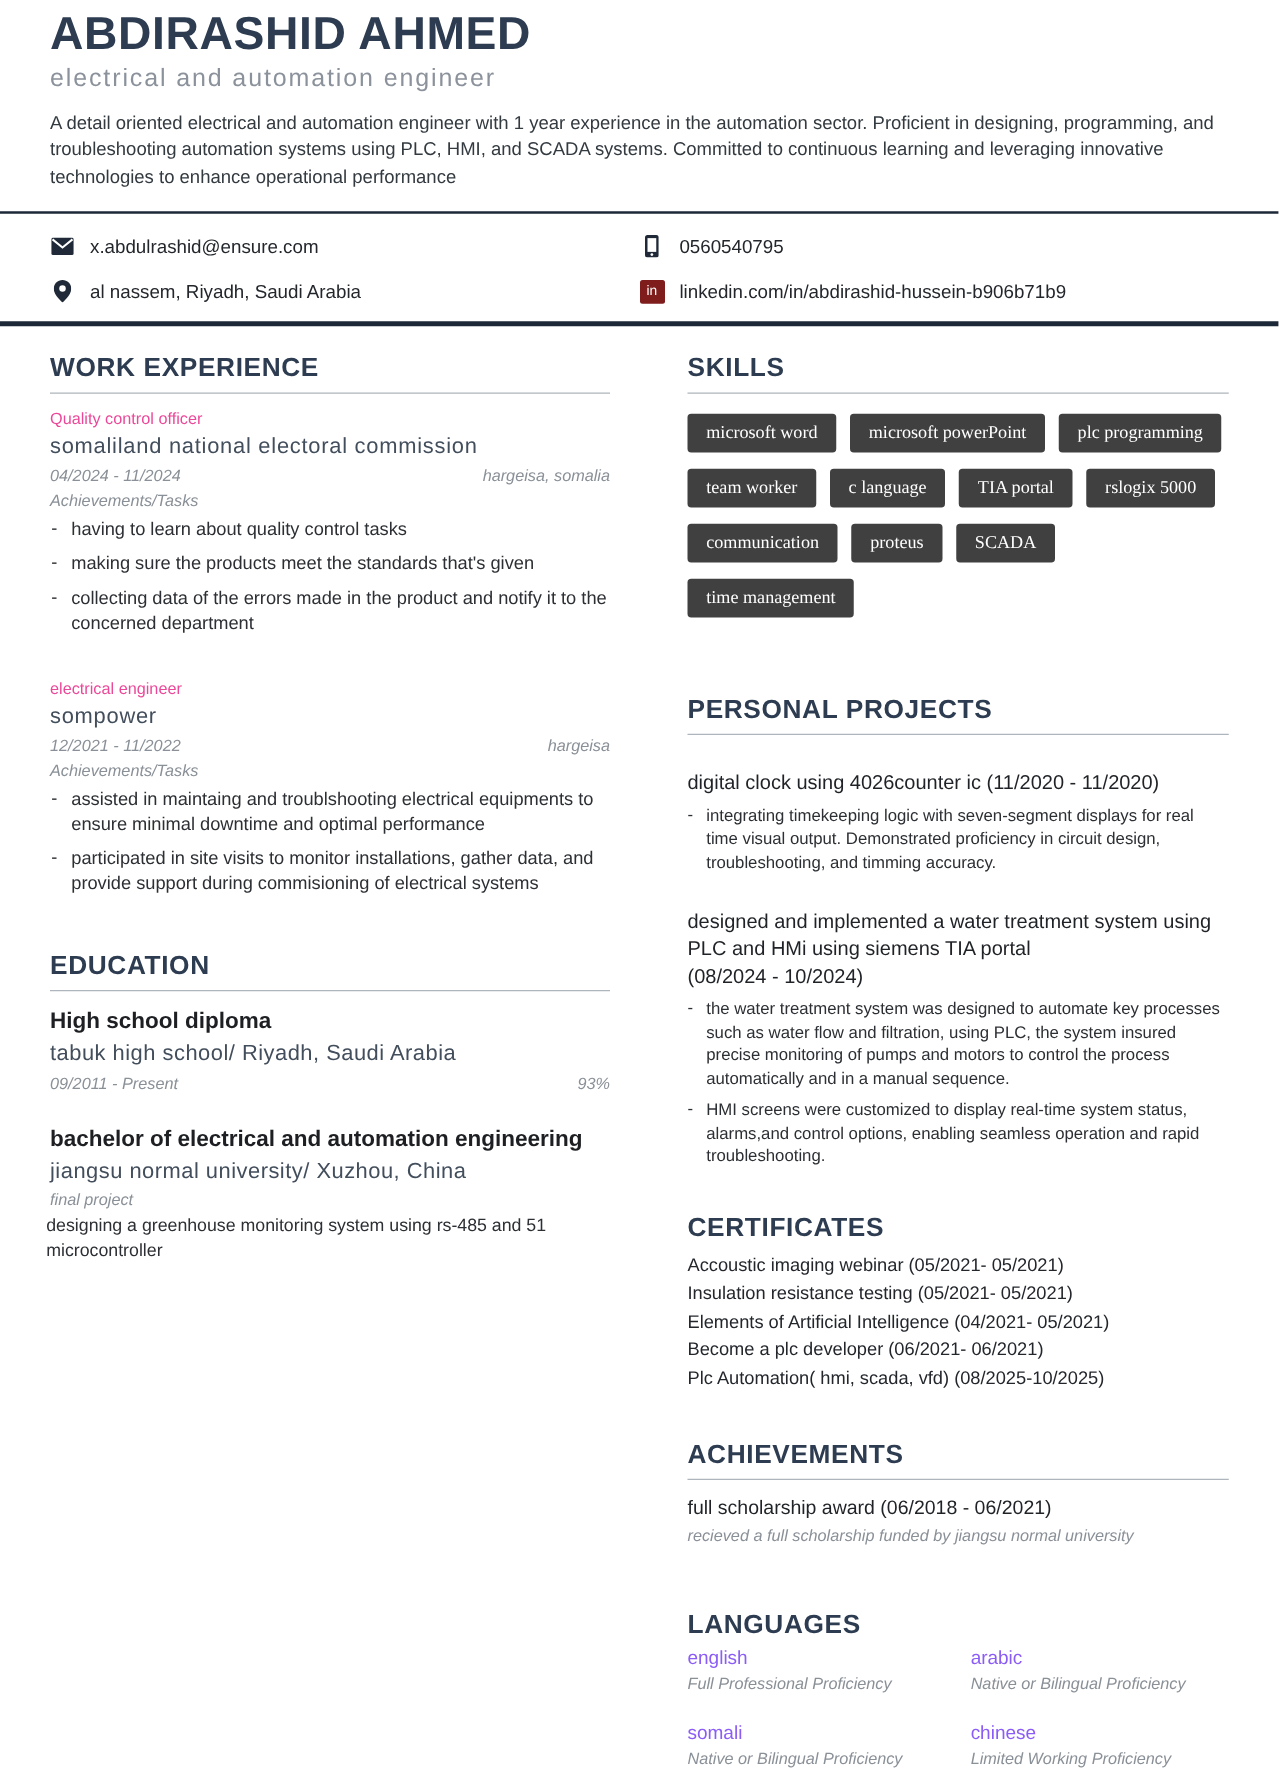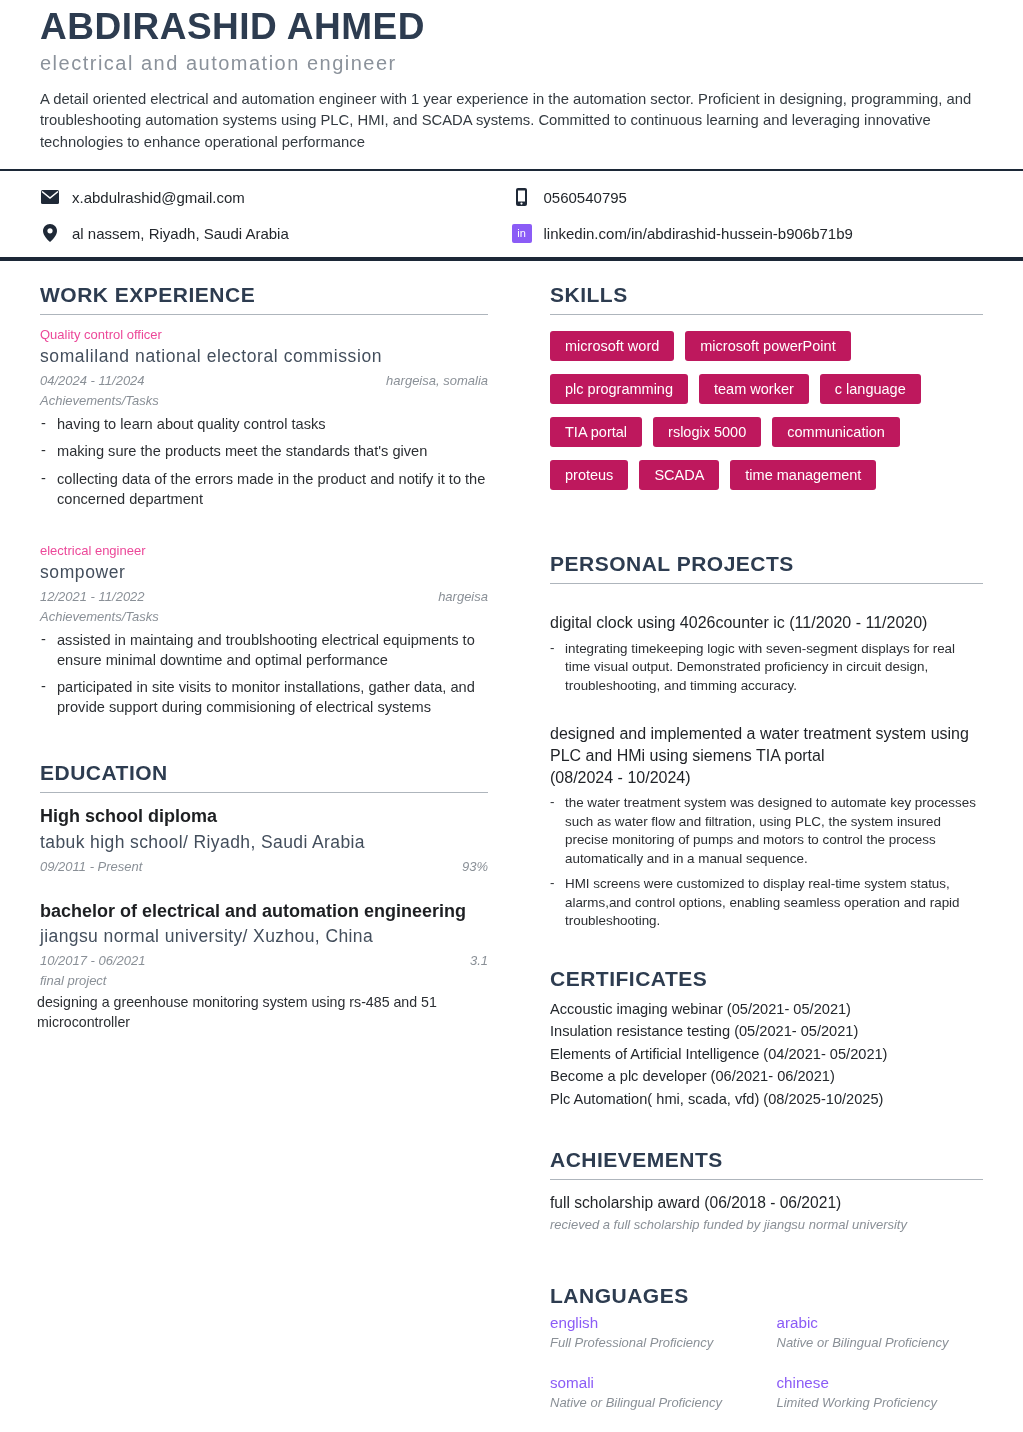--- a/index.html
+++ b/index.html
@@ -41,21 +41,21 @@
   .rule { width: 100%; background: #1c2837; }
   .rule-thin { height: 2px; }
   .rule-thick { height: 4px; }
 
   
   .contact { display: flex; padding: 16px 40px 14px 40px; }
   .contact-col { flex: 1; display: flex; flex-direction: column; gap: 16px; }
   .contact-item { display: flex; align-items: center; gap: 12px; font-size: 15px; color: #23272c; }
   .cicon { width: 20px; height: 20px; display: inline-flex; align-items: center; justify-content: center; flex: 0 0 20px; }
   .linkedin-badge {
-    width: 34px; height: 19px; background: #8b5cf6; color: #fff;
+    width: 34px; height: 19px; background: #7f1d1d; color: #fff;
     border-radius: 2px; font-size: 11px; font-weight: 400;
     display: inline-flex; align-items: center; justify-content: center;
   }
 
   
   .columns { display: flex; padding: 22px 40px 30px 40px; gap: 62px; }
   .col-left { flex: 0 0 448px; }
   .col-right { flex: 1; min-width: 0; }
 
   .section-heading {
@@ -85,22 +85,22 @@
   
   .education-section { margin-top: 44px; }
   .edu { margin-bottom: 26px; }
   .edu-degree { font-size: 18px; font-weight: 700; color: #1d1f22; margin-top: 8px; line-height: 1.25; }
   .edu-school { font-size: 17.5px; color: #434e5c; margin-top: 4px; letter-spacing: 0.4px; }
   .final-project-text { font-size: 14.2px; color: #2c2f33; margin-top: 5px; line-height: 1.4; margin-left: -3px; }
 
   
   .badge-wrap { display: flex; flex-wrap: wrap; gap: 13px 11px; margin-top: 16px; }
   .badge {
-    background: #be185d; color: #ffffff; font-size: 14.5px;
-    padding: 7px 15px; border-radius: 3px; white-space: nowrap;
+    background: #404040; color: #ffffff; font-size: 14.5px;
+    padding: 7px 15px; border-radius: 3px; white-space: nowrap; font-family: Liberation Serif, serif;
   }
 
   
   .projects-section { margin-top: 62px; }
   .project { margin-top: 28px; margin-bottom: 20px; }
   .proj-title { font-size: 16px; color: #1f2226; line-height: 1.35; white-space: pre-line; }
   .proj-bullets { list-style: none; margin-top: 6px; }
   .proj-bullets li {
     position: relative; padding-left: 15px; font-size: 13.4px;
     line-height: 1.38; color: #2c2f33; margin-bottom: 7px;
@@ -139,21 +139,21 @@
 
   <div class="contact">
     <div class="contact-col">
       <div class="contact-item">
         <span class="cicon">
           <svg width="18" height="14" viewBox="0 0 18 14">
               <rect x="0" y="0" width="18" height="14" rx="1.5" fill="#1f2937"></rect>
               <path d="M1 1.5 L9 8 L17 1.5" stroke="#ffffff" stroke-width="1.6" fill="none"></path>
             </svg>
         </span>
-        <span>x.abdulrashid@gmail.com</span>
+        <span>x.abdulrashid@ensure.com</span>
       </div>
       <div class="contact-item">
         <span class="cicon">
           <svg width="14" height="18" viewBox="0 0 14 18">
               <path d="M7 0C3.1 0 0 3.1 0 7c0 5.2 7 11 7 11s7-5.8 7-11C14 3.1 10.9 0 7 0z" fill="#1f2937"></path>
               <circle cx="7" cy="6.8" r="2.6" fill="#ffffff"></circle>
             </svg>
         </span>
         <span>al nassem, Riyadh, Saudi Arabia</span>
       </div>
@@ -225,24 +225,20 @@
           <div class="edu-school">tabuk high school/ Riyadh, Saudi Arabia</div>
           <div class="meta-row">
             <span class="meta">09/2011 - Present</span>
             <span class="meta">93%</span>
           </div>
         </article>
 
         <article class="edu">
           <h3 class="edu-degree">bachelor of electrical and automation engineering</h3>
           <div class="edu-school">jiangsu normal university/ Xuzhou, China</div>
-          <div class="meta-row">
-            <span class="meta">10/2017 - 06/2021</span>
-            <span class="meta">3.1</span>
-          </div>
           <div class="meta tasks-label">final project</div>
           <p class="final-project-text">designing a greenhouse monitoring system using  rs-485 and 51 microcontroller</p>
         </article>
       </div>
 
     </section>
 
     <section class="col-right">
 
       <div>

